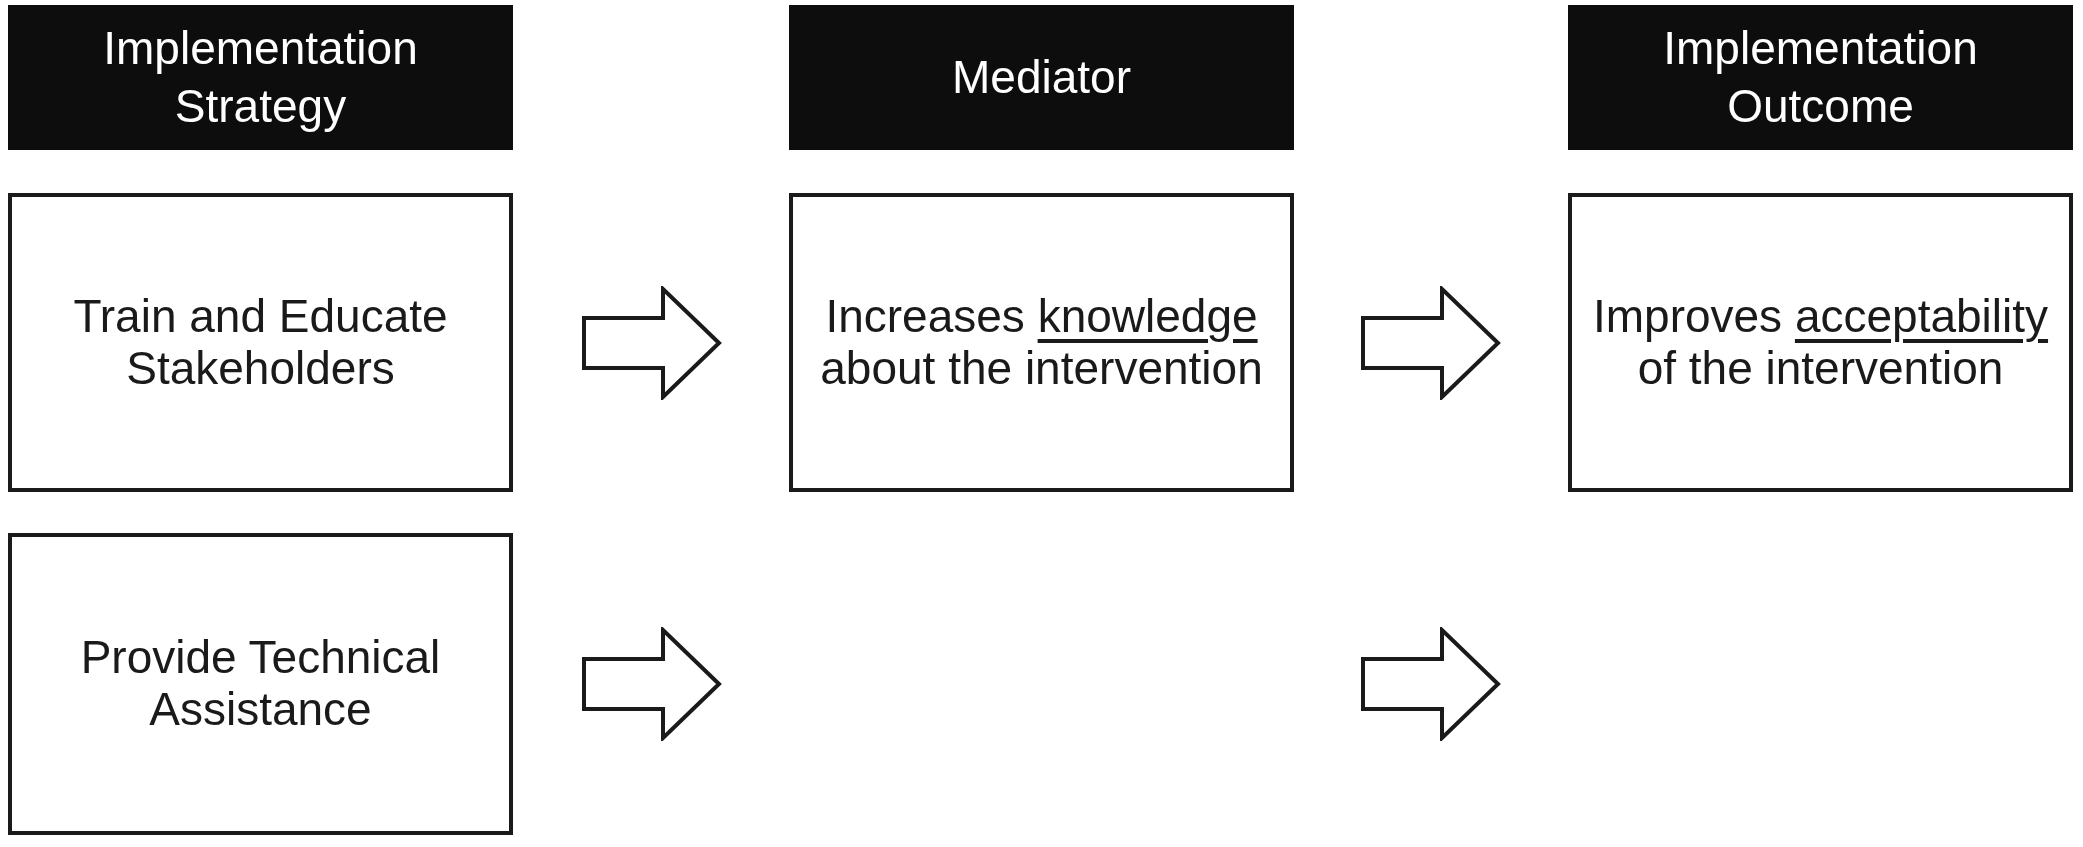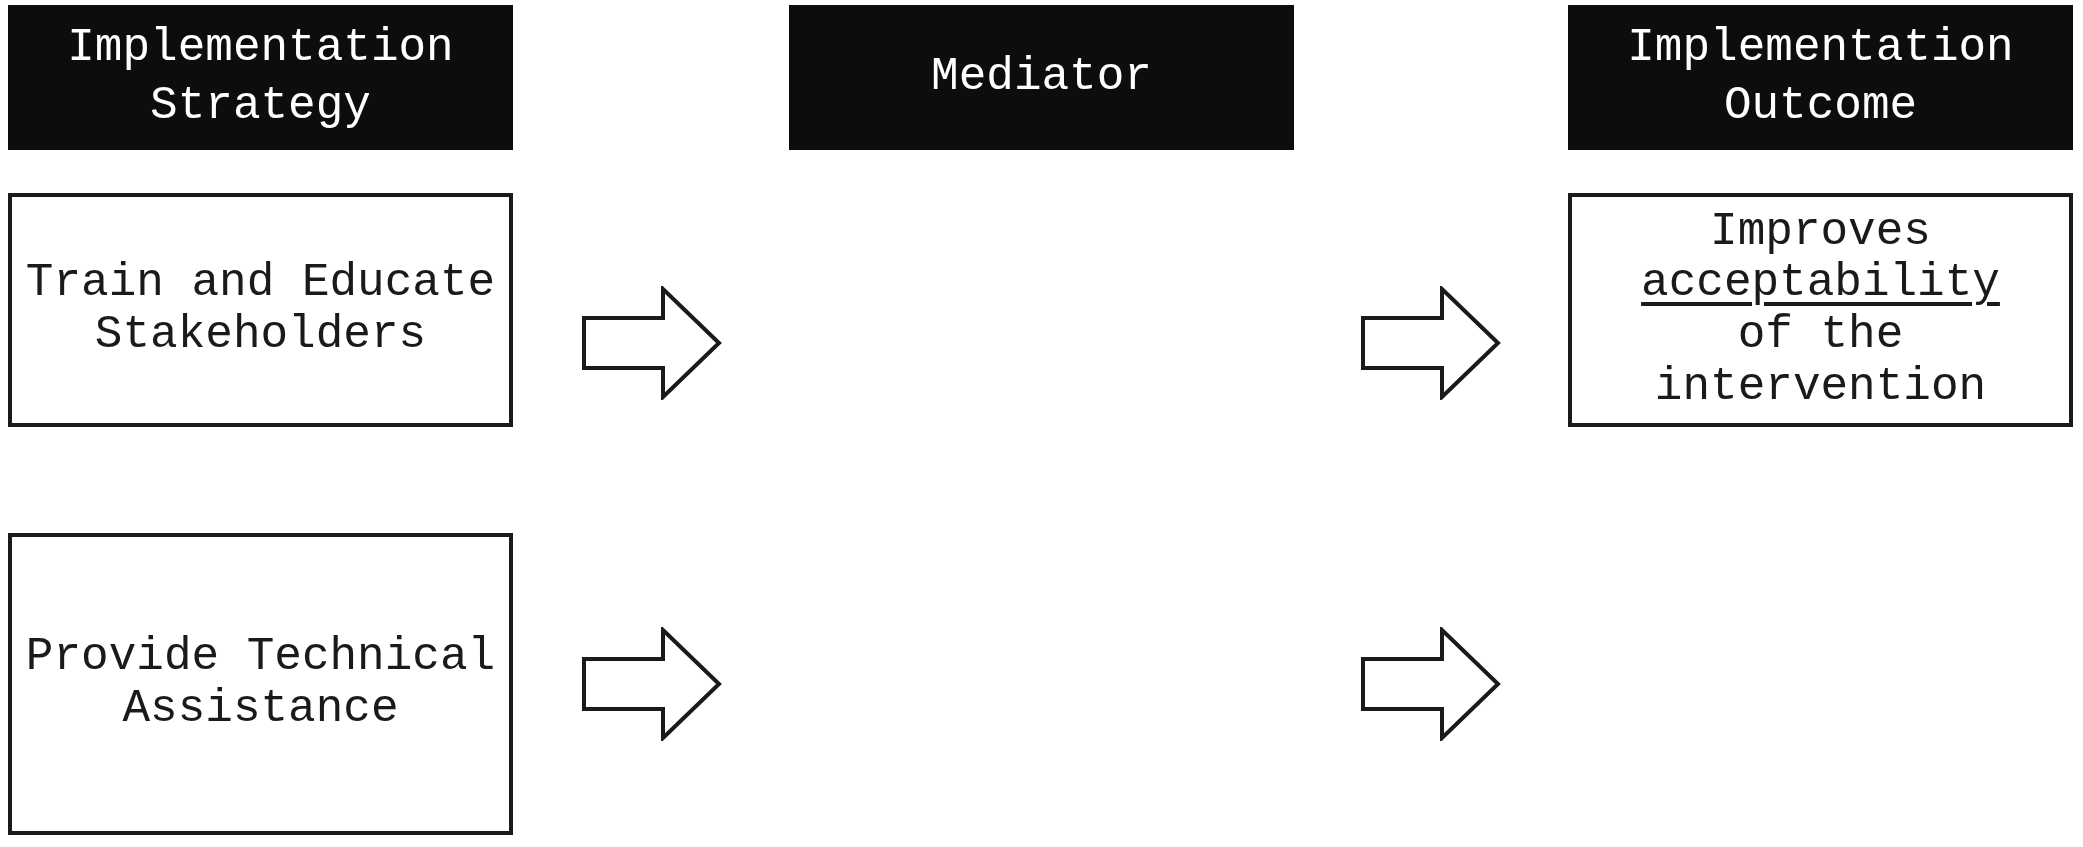--- a/index.html
+++ b/index.html
@@ -1,21 +1,21 @@
 <!DOCTYPE html>
 <html><head>
 <meta charset="utf-8">
 <style>
   html, body { margin: 0; padding: 0; background: #ffffff; }
   .stage {
     position: relative;
     width: 2083px;
     height: 847px;
     background: var(--bg, #ffffff);
-    font-family: Liberation Mono, monospace;
+    font-family: Liberation Sans, sans-serif;
     color: var(--text, #1a1a1a);
     overflow: hidden;
   }
   .cell {
     position: absolute;
     width: 505px;
     display: flex;
     align-items: center;
     justify-content: center;
     text-align: center;
@@ -32,21 +32,21 @@
   }
   .box {
     background: #ffffff;
     border: 4px solid var(--border, #1a1a1a);
     font-size: 46px;
     line-height: 1.12;
   }
   .c1 { left: 8px; }
   .c2 { left: 789px; }
   .c3 { left: 1568px; }
-  .r1 { top: 193px; height: 234px; }
+  .r1 { top: 193px; height: 299px; }
   .r2 { top: 533px; height: 302px; }
   .arrow {
     position: absolute;
     width: 140px;
     height: 114px;
   }
   .a1 { left: 582px; }
   .a2 { left: 1361px; }
   .ar1 { top: 286px; }
   .ar2 { top: 627px; }
@@ -69,20 +69,24 @@
 
   <div class="cell box r1 c1">
     <span>Train and Educate
 Stakeholders</span>
   </div>
 
   <svg class="arrow a1 ar1" viewBox="0 0 140 114">
     <polygon points="2,32 81,32 81,3 137,57 81,111 81,82 2,82" fill="#ffffff" stroke="#1a1a1a" stroke-width="4" stroke-linejoin="miter"></polygon>
   </svg>
 
+  <div class="cell box r1 c2">
+    <span><span>Increases </span><span class="u">knowledge</span><span>
+about the intervention</span></span>
+  </div>
 
   <svg class="arrow a2 ar1" viewBox="0 0 140 114">
     <polygon points="2,32 81,32 81,3 137,57 81,111 81,82 2,82" fill="#ffffff" stroke="#1a1a1a" stroke-width="4" stroke-linejoin="miter"></polygon>
   </svg>
 
   <div class="cell box r1 c3">
     <span><span>Improves </span><span class="u">acceptability</span><span>
 of the intervention</span></span>
   </div>
 

